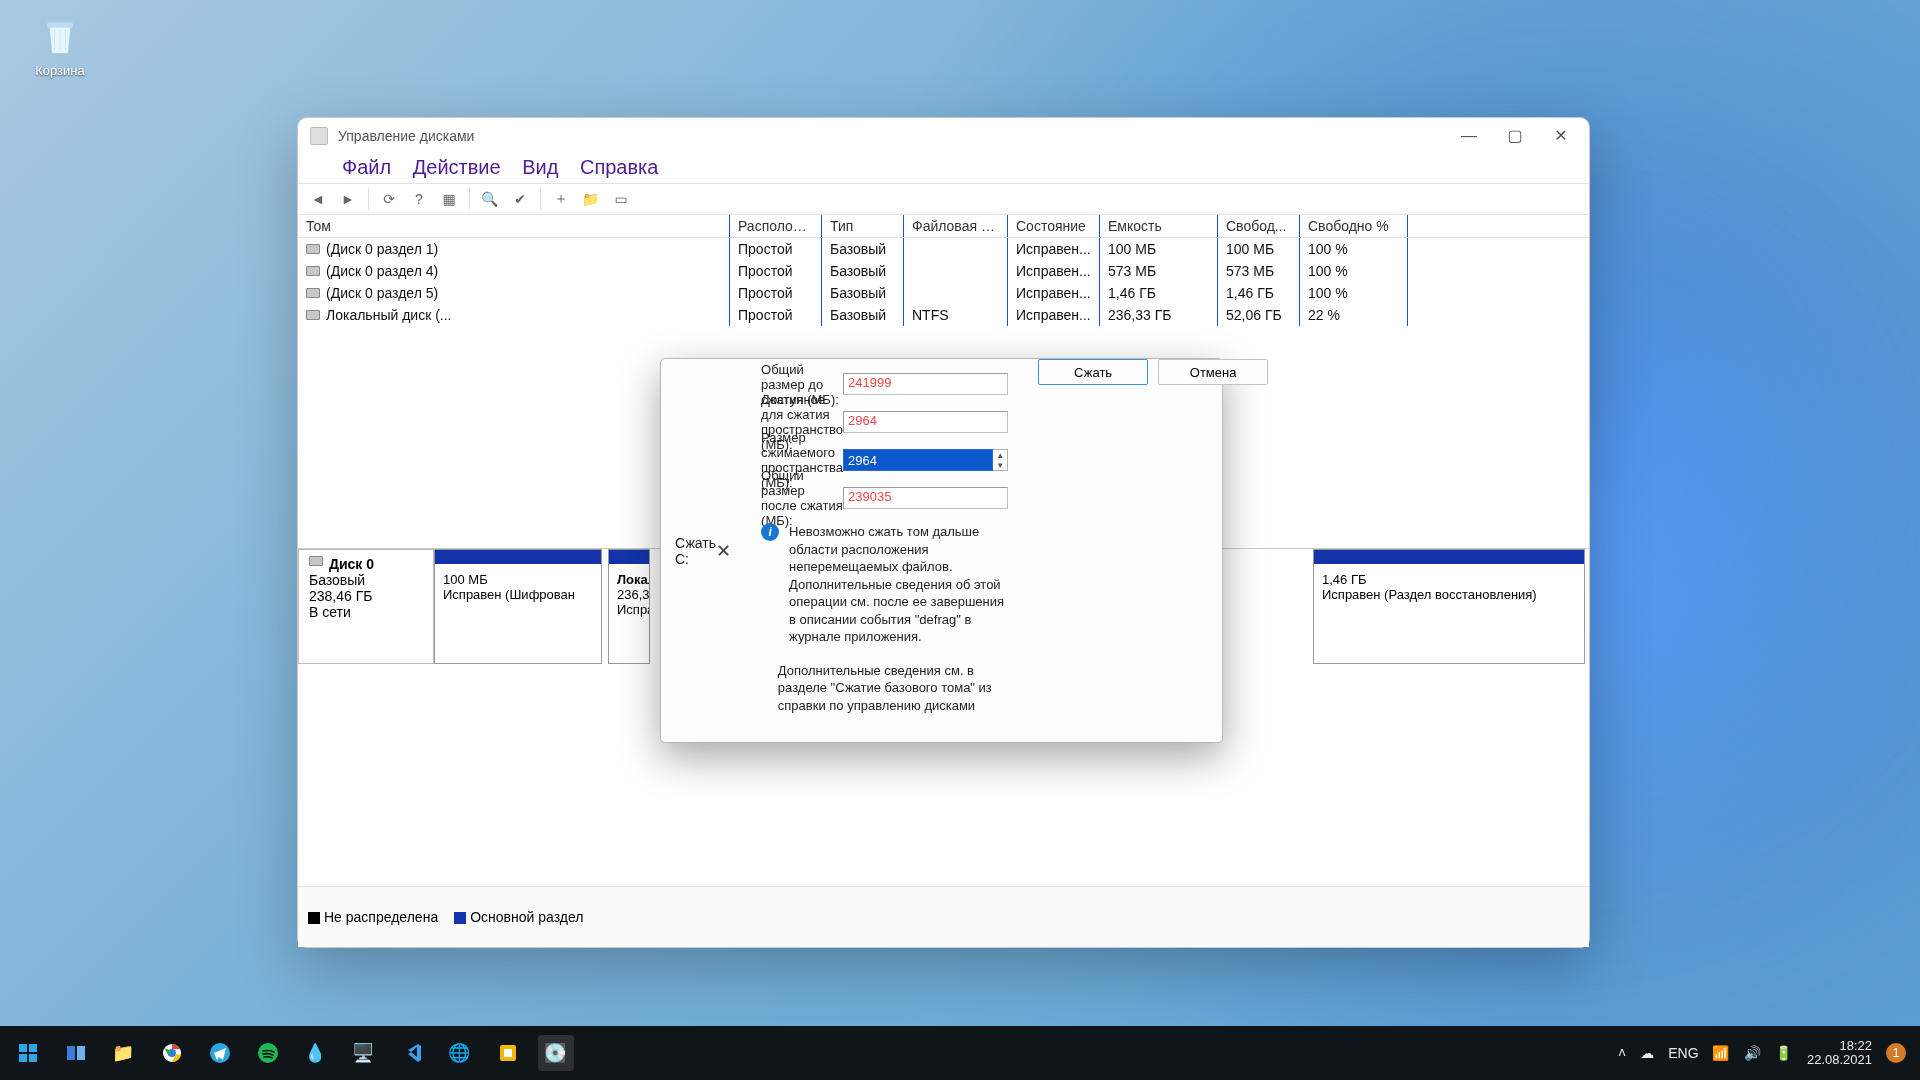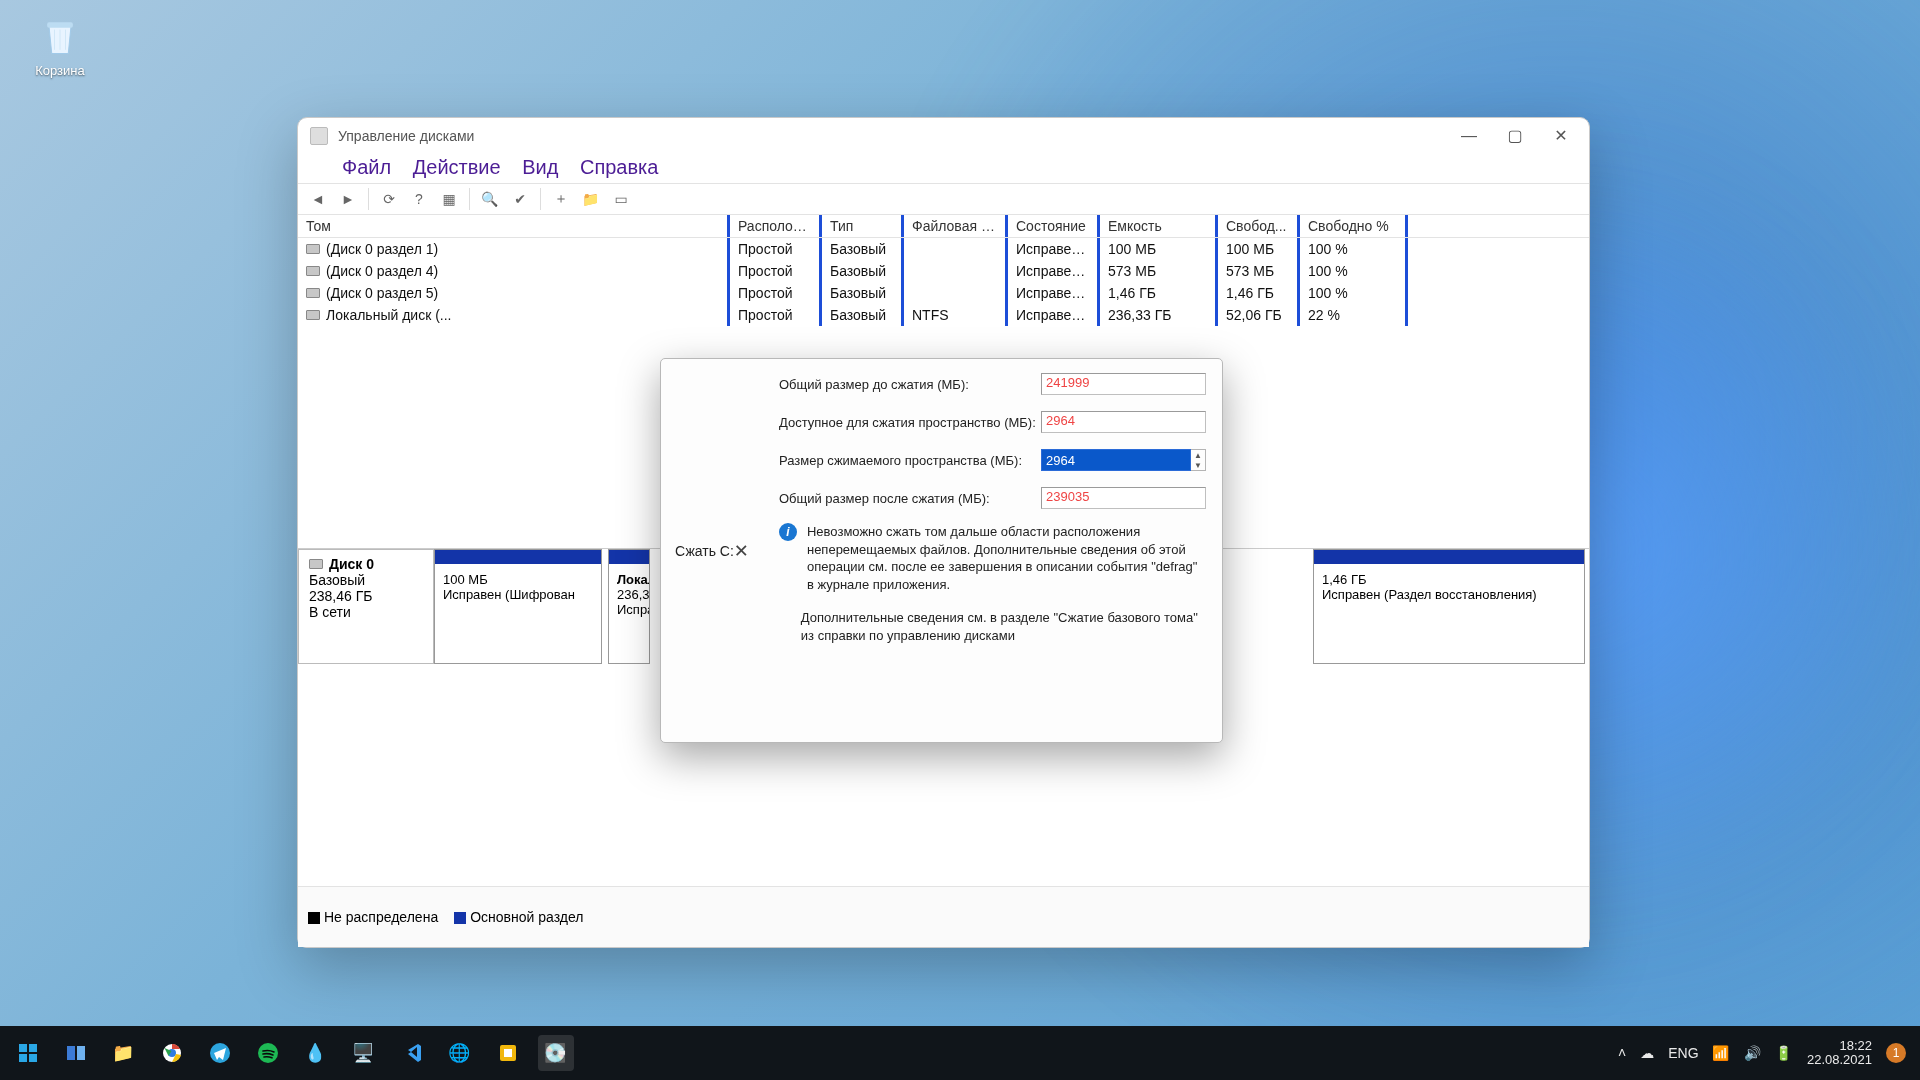--- a/index.html
+++ b/index.html
@@ -35,37 +35,37 @@
 .win-controls { margin-left: auto; display: flex; gap: 30px; padding-right: 14px; color: #555; }
 .win-controls span { width: 16px; text-align: center; font-size: 16px; line-height: 16px; }
 .menubar { padding: 2px 12px 4px; font-size: 20px; color: #4c1d95; margin-left: 32px; }
 .menubar span { margin-right: 16px; }
 .toolbar { border-top: 1px solid #e3e3e3; border-bottom: 1px solid #e3e3e3; padding: 4px 8px; display: flex; gap: 6px; align-items: center; }
 .toolbar .tb { width: 24px; height: 22px; border: 1px solid transparent; display: flex; align-items: center; justify-content: center; font-size: 14px; color: #666; }
 .toolbar .sep { width: 1px; height: 22px; background: #ddd; margin: 0 2px; }
 
 .volume-table { flex: 0 0 auto; font-size: 14px; color: #111; }
 .vt-head { display: flex; border-bottom: 1px solid #e3e3e3; }
-.vt-head div, .vt-row div { padding: 3px 8px; border-right: 3px solid #1d4ed8; white-space: nowrap; overflow: hidden; text-overflow: ellipsis; }
+.vt-head div, .vt-row div { padding: 3px 8px; border-right: 1px solid #1d4ed8; white-space: nowrap; overflow: hidden; text-overflow: ellipsis; }
 .vt-head div { color: #333; }
 .vt-row { display: flex; }
 .col-vol { width: 432px; display: flex; align-items: center; gap: 6px; }
 .col-loc { width: 92px; }
 .col-type { width: 82px; }
 .col-fs  { width: 104px; }
 .col-stat{ width: 92px; }
 .col-cap { width: 118px; }
 .col-free{ width: 82px; }
 .col-pct { width: 108px; }
 .drv-icon { width: 14px; height: 10px; background: #c7c7c7; border: 1px solid #888; border-radius: 1px; display: inline-block; flex: 0 0 auto; }
 .table-fill { flex: 1 1 auto; min-height: 120px; }
 
 .disk-graph { border-top: 1px solid #ccc; padding: 0; display: flex; height: 116px; }
 .disk-info { width: 136px; border: 1px solid #bbb; padding: 6px 10px; font-size: 14px; }
-.disk-info .dname { font-weight: 700; display: flex; align-items: center; gap: 6px; }
+.disk-info .dname { font-weight: 700; display: flex; gap: 6px; }
 .part-row { flex: 1; display: flex; gap: 6px; padding: 0 4px 0 0; }
 .part { border: 1px solid #999; position: relative; font-size: 13px; padding: 22px 8px 6px; overflow: hidden; }
 .part .bar { position: absolute; left: 0; right: 0; top: 0; height: 14px; background: #1334a8; }
 .legend { padding: 22px 10px; font-size: 14px; display: flex; gap: 16px; align-items: center; background: #fafafa; border-top: 1px solid #e3e3e3; }
 .legend .sw { width: 12px; height: 12px; display: inline-block; margin-right: 4px; vertical-align: middle; }
 
 .dialog {
   position: absolute; left: 660px; top: 358px; width: 563px; height: 385px;
   background: #fdfdfd; border: 1px solid #b8b8b8; border-radius: 5px;
   box-shadow: 0 14px 40px rgba(0,0,0,.35);
@@ -267,20 +267,24 @@
     </div>
     <div class="info-row">
       <div class="info-icon">i</div>
       <div class="info-text">Невозможно сжать том дальше области расположения неперемещаемых файлов. Дополнительные сведения об этой операции см. после ее завершения в описании события "defrag" в журнале приложения.</div>
     </div>
     <div class="info-row">
       <div style="width:18px"></div>
       <div class="info-text">Дополнительные сведения см. в разделе "Сжатие базового тома" из справки по управлению дисками</div>
     </div>
   </div>
+  <div class="dl-buttons">
+    <button class="btn primary">Сжать</button>
+    <button class="btn">Отмена</button>
+  </div>
 </div>
 
 <div class="taskbar">
   <div class="tb-icons">
     <div class="tbic">
         <svg width="22" height="22">
           <rect x="2" y="2" width="8" height="8" fill="#2aa7e6"></rect>
           <rect x="12" y="2" width="8" height="8" fill="#2aa7e6"></rect>
           <rect x="2" y="12" width="8" height="8" fill="#2aa7e6"></rect>
           <rect x="12" y="12" width="8" height="8" fill="#2aa7e6"></rect>

